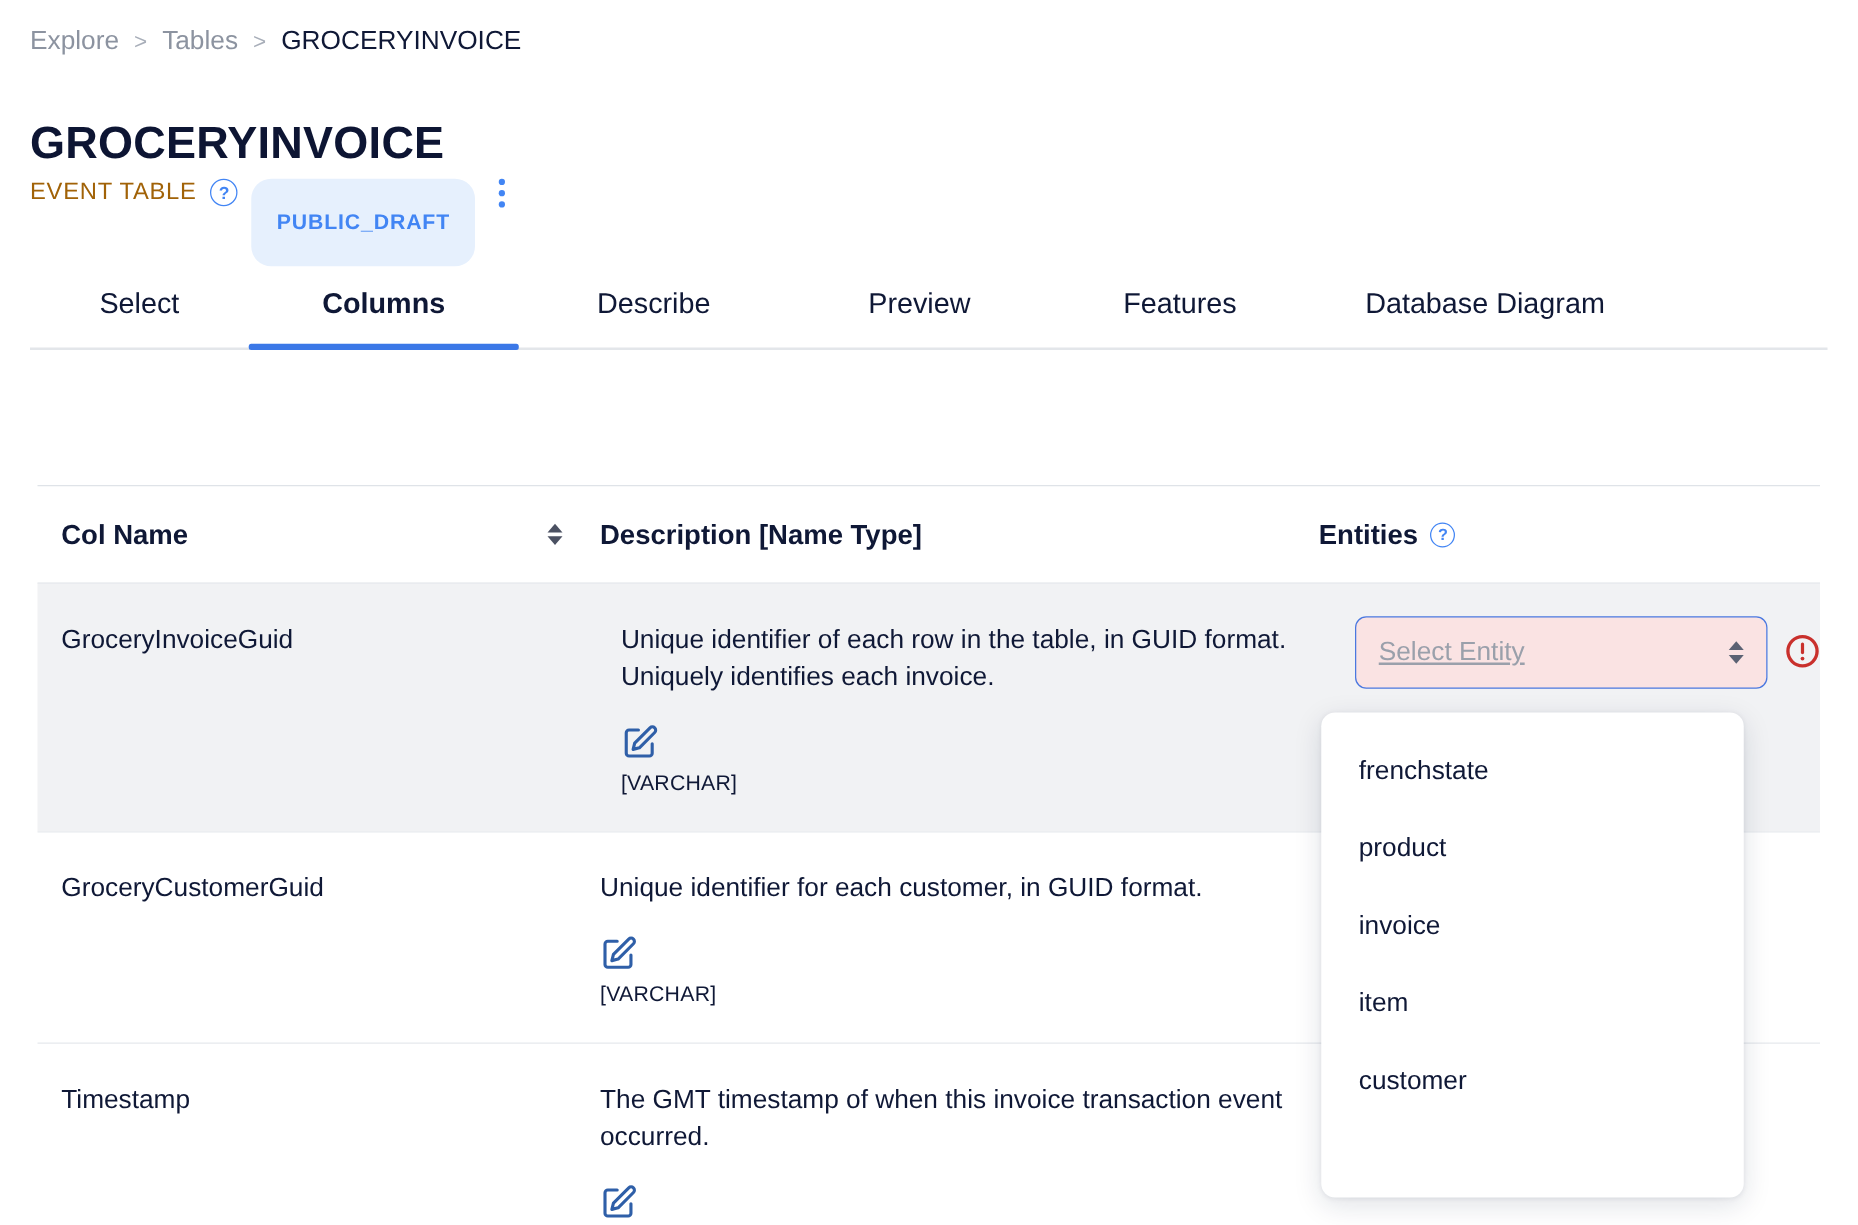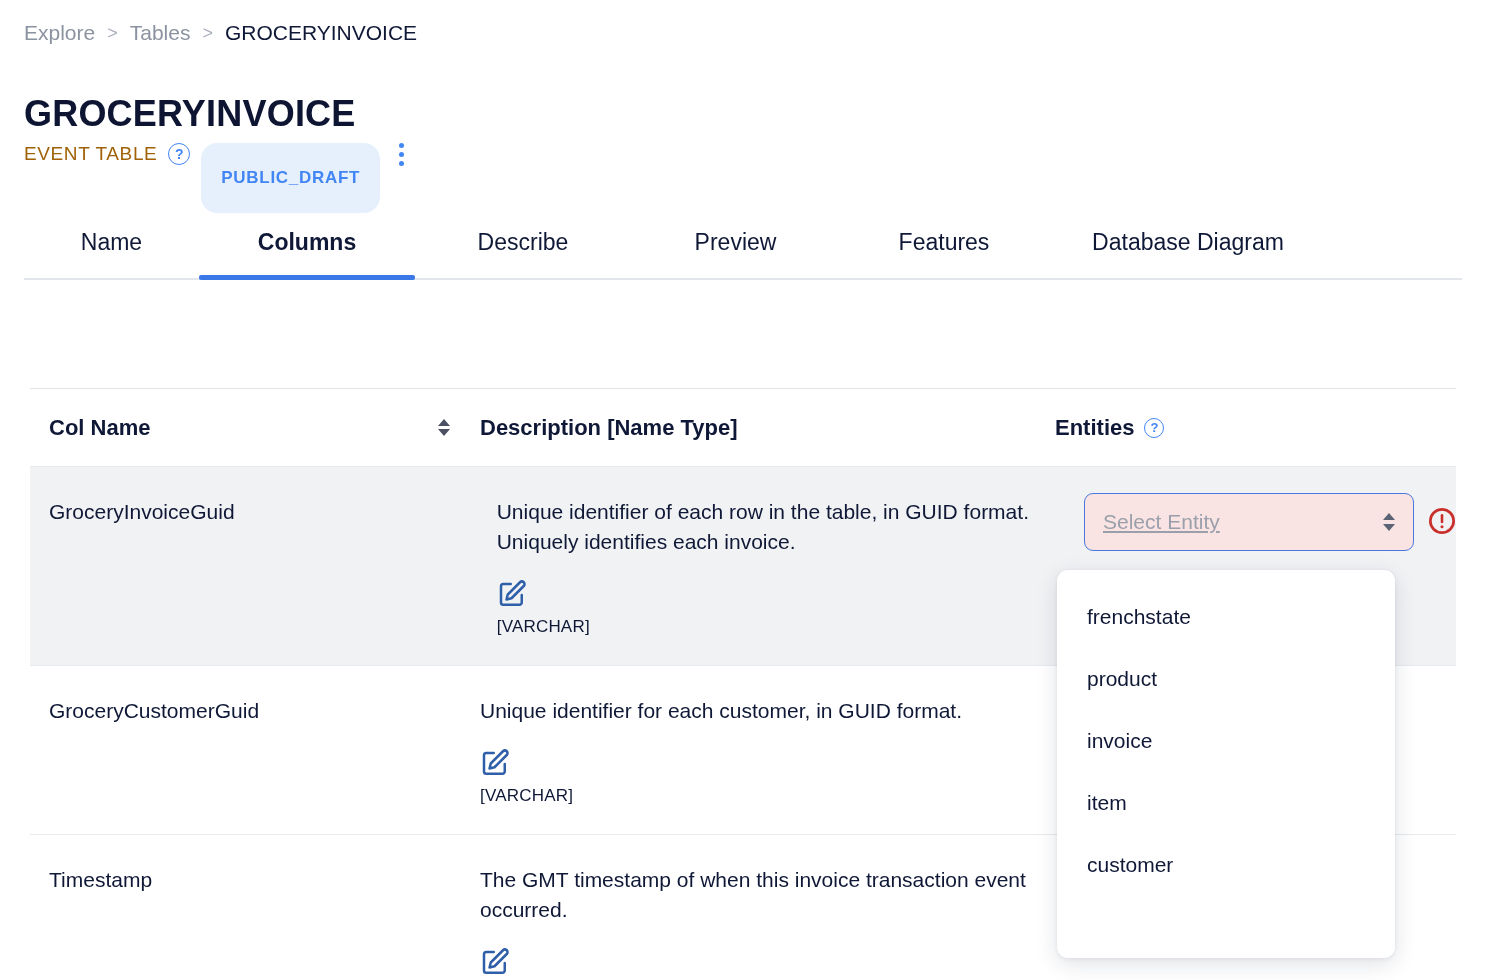--- a/index.html
+++ b/index.html
@@ -149,21 +149,21 @@
     <span class="q-icon">?</span>
     <span class="chip">PUBLIC_DRAFT</span>
     <span class="kebab">
         <i></i>
         <i></i>
         <i></i>
       </span>
   </div>
 
   <div class="tabs">
-    <div class="tab t0">Name</div>
+    <div class="tab t0">Select</div>
     <div class="tab t1 active">Columns</div>
     <div class="tab t2">Describe</div>
     <div class="tab t3">Preview</div>
     <div class="tab t4">Features</div>
     <div class="tab t5">Database Diagram</div>
   </div>
 
   <div class="table">
 
     <div class="thead">

